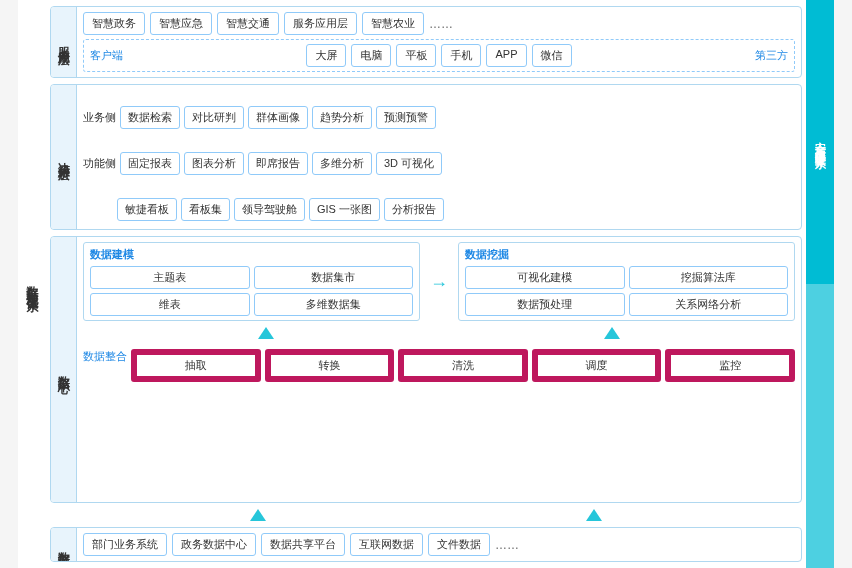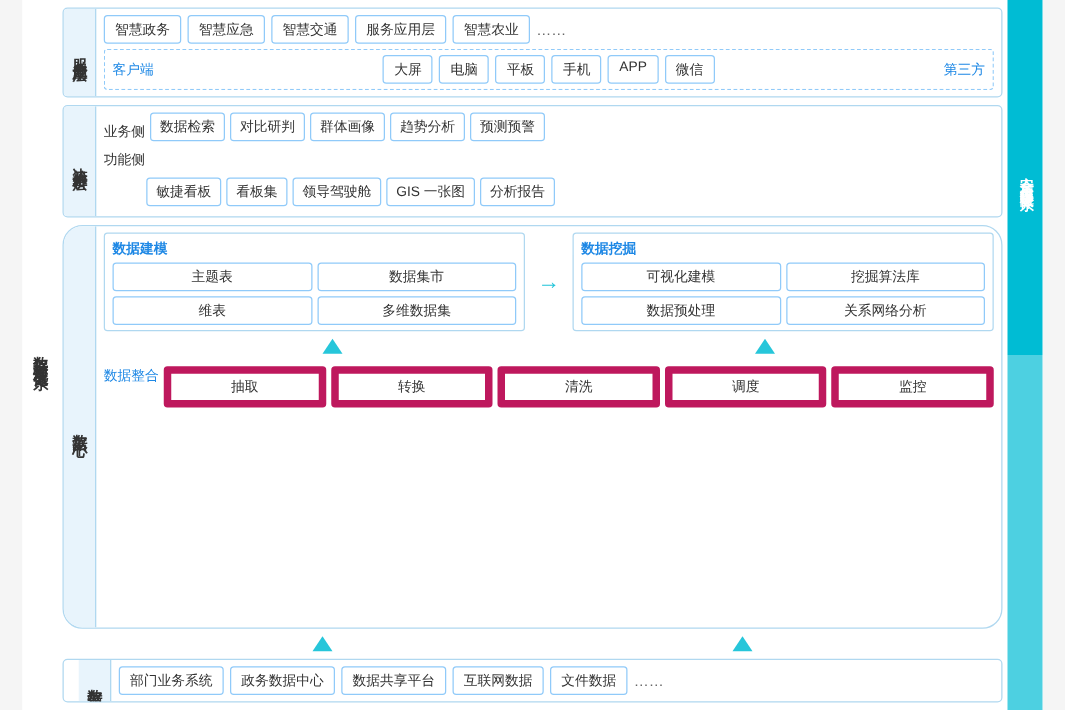--- a/index.html
+++ b/index.html
@@ -123,22 +123,23 @@
       justify-content: center;
     }
 
     
     .decision-layer {
       flex: 0 0 auto;
     }
     .decision-row {
       display: flex;
       gap: 4px;
-      align-items: flex-end;
+      align-items: center;
       margin-bottom: 3px;
+      margin-top: 16px;
     }
     .side-label {
       font-size: 11px;
       color: #333;
       white-space: nowrap;
       min-width: 30px;
     }
     .decision-boxes {
       display: flex;
       gap: 4px;
@@ -150,21 +151,20 @@
       padding: 3px 7px;
       font-size: 11px;
       color: #333;
       background: #fff;
       white-space: nowrap;
     }
 
     
     .datacenter-layer {
       flex: 1;
-      border-radius: 16px;
     }
     .datacenter-content {
       flex: 1;
       display: flex;
       flex-direction: column;
       gap: 4px;
     }
     .datacenter-top {
       display: flex;
       gap: 8px;
@@ -230,21 +230,20 @@
       color: #333;
       background: #fff;
       white-space: nowrap;
       flex: 1;
       text-align: center;
     }
 
     
     .datasource-layer {
       flex: 0 0 auto;
-      padding-left: 12px;
     }
     .datasource-boxes {
       display: flex;
       gap: 5px;
       flex-wrap: wrap;
       align-items: center;
     }
     .datasource-box {
       border: 1px solid #90caf9;
       border-radius: 3px;
@@ -344,20 +343,27 @@
           <div class="decision-boxes">
             <div class="decision-box">数据检索</div>
             <div class="decision-box">对比研判</div>
             <div class="decision-box">群体画像</div>
             <div class="decision-box">趋势分析</div>
             <div class="decision-box">预测预警</div>
           </div>
         </div>
         <div class="decision-row">
           <span class="side-label">功能侧</span>
+          <div class="decision-boxes">
+            <div class="decision-box">固定报表</div>
+            <div class="decision-box">图表分析</div>
+            <div class="decision-box">即席报告</div>
+            <div class="decision-box">多维分析</div>
+            <div class="decision-box">3D 可视化</div>
+          </div>
         </div>
         <div class="decision-row">
           <span class="side-label"></span>
           <div class="decision-boxes">
             <div class="decision-box">敏捷看板</div>
             <div class="decision-box">看板集</div>
             <div class="decision-box">领导驾驶舱</div>
             <div class="decision-box">GIS 一张图</div>
             <div class="decision-box">分析报告</div>
           </div>

